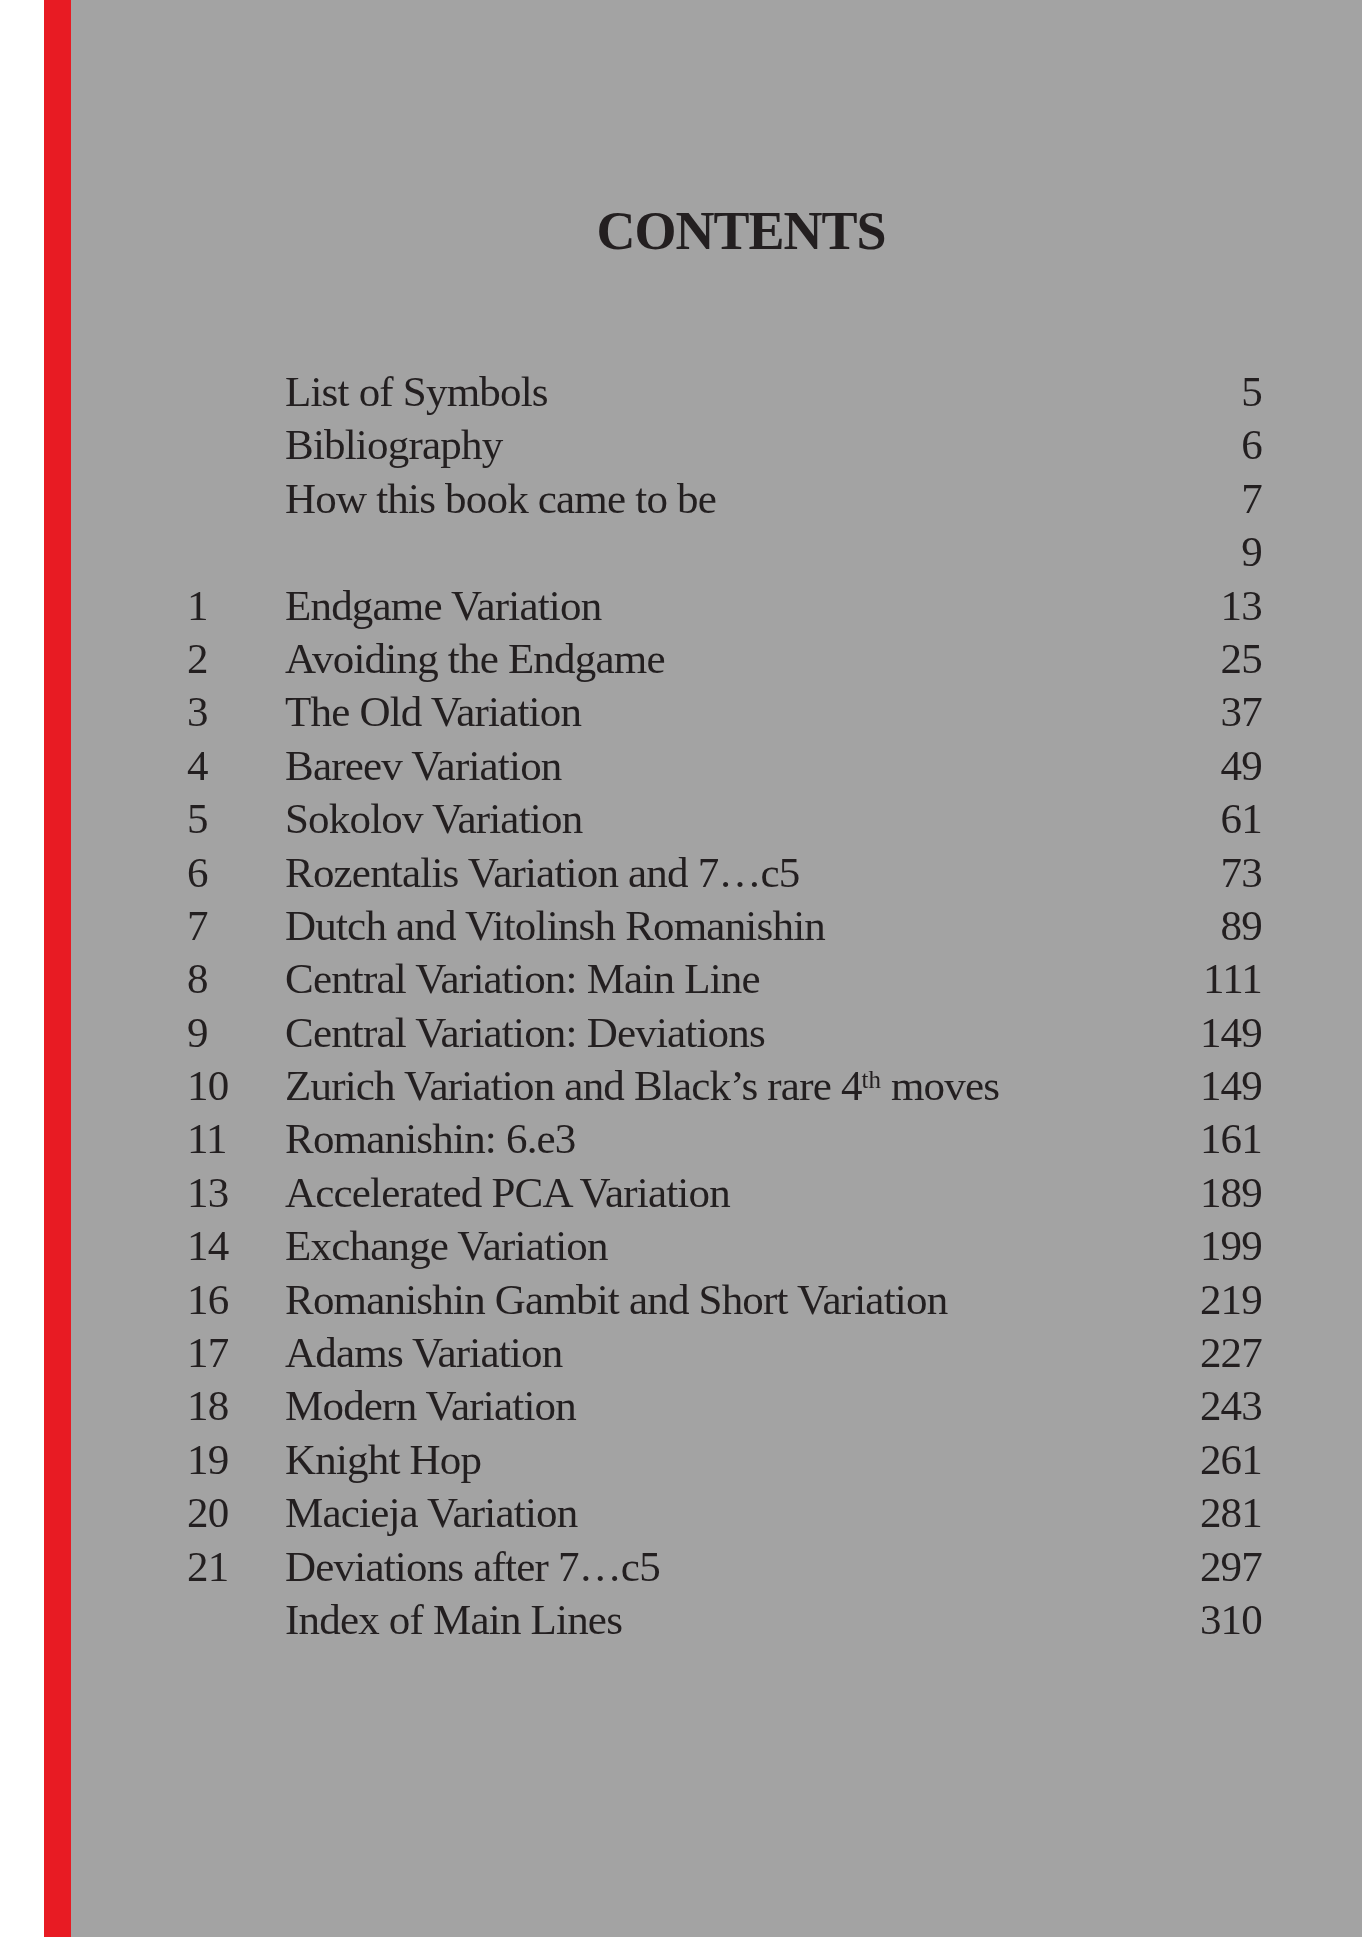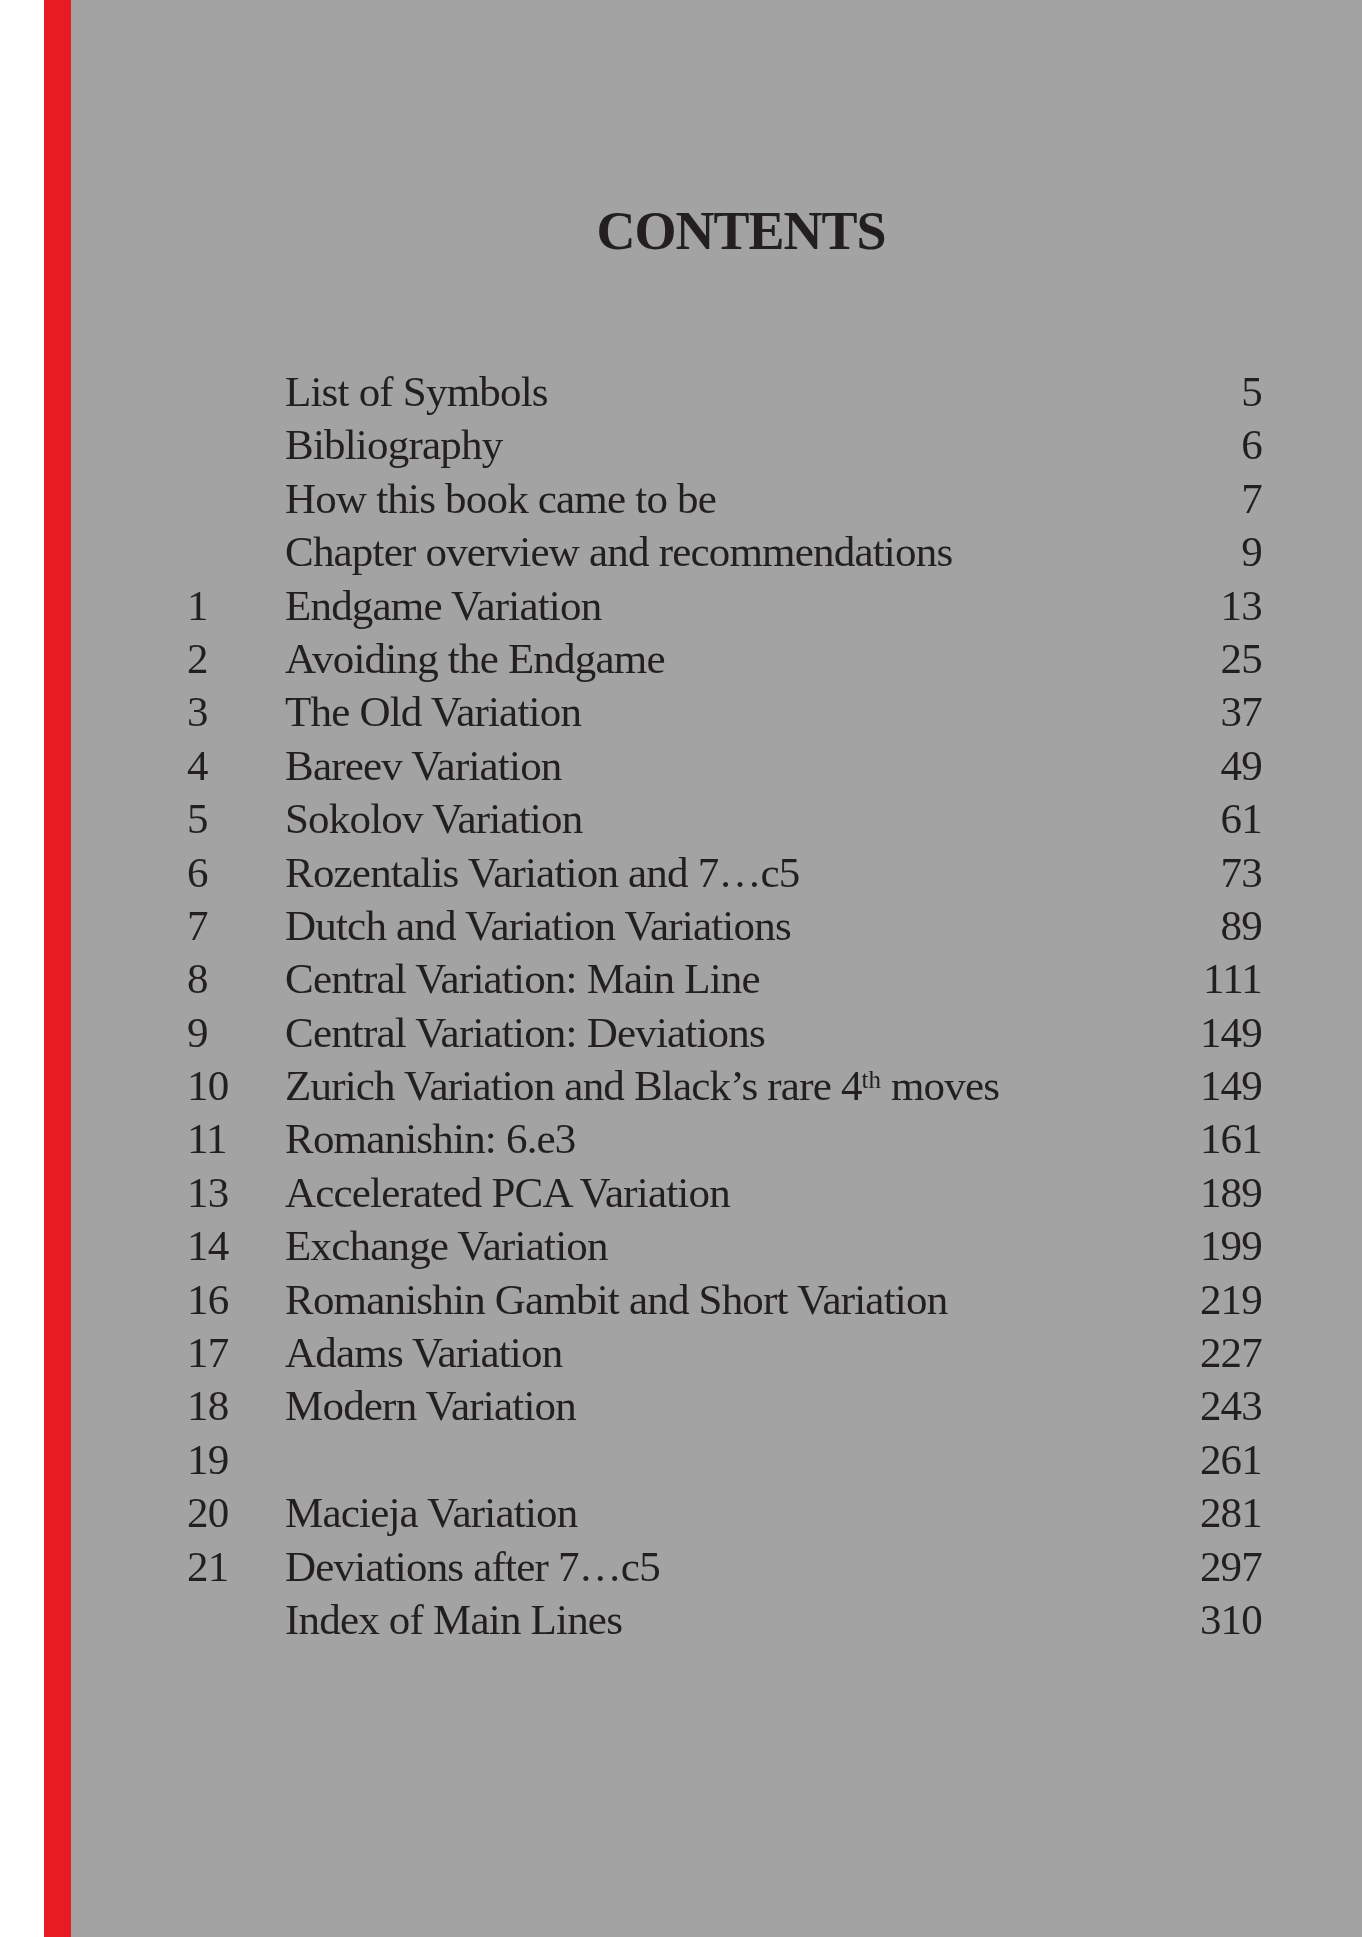--- a/index.html
+++ b/index.html
@@ -96,21 +96,20 @@
         <span class="t">Bibliography</span>
         <span class="p">6</span>
       </div>
       <div class="row">
         <span class="num"></span>
         <span class="t">How this book came to be</span>
         <span class="p">7</span>
       </div>
       <div class="row">
         <span class="num"></span>
-        <span class="t">Chapter overview and recommendations</span>
         <span class="p">9</span>
       </div>
       <div class="row">
         <span class="num">1</span>
         <span class="t">Endgame Variation</span>
         <span class="p">13</span>
       </div>
       <div class="row">
         <span class="num">2</span>
         <span class="t">Avoiding the Endgame</span>
@@ -131,21 +130,21 @@
         <span class="t">Sokolov Variation</span>
         <span class="p">61</span>
       </div>
       <div class="row">
         <span class="num">6</span>
         <span class="t">Rozentalis Variation and 7…c5</span>
         <span class="p">73</span>
       </div>
       <div class="row">
         <span class="num">7</span>
-        <span class="t">Dutch and Variation Variations</span>
+        <span class="t">Dutch and Vitolinsh Romanishin</span>
         <span class="p">89</span>
       </div>
       <div class="row">
         <span class="num">8</span>
         <span class="t">Central Variation: Main Line</span>
         <span class="p">111</span>
       </div>
       <div class="row">
         <span class="num">9</span>
         <span class="t">Central Variation: Deviations</span>
@@ -181,20 +180,21 @@
         <span class="t">Adams Variation</span>
         <span class="p">227</span>
       </div>
       <div class="row">
         <span class="num">18</span>
         <span class="t">Modern Variation</span>
         <span class="p">243</span>
       </div>
       <div class="row">
         <span class="num">19</span>
+        <span class="t">Knight Hop</span>
         <span class="p">261</span>
       </div>
       <div class="row">
         <span class="num">20</span>
         <span class="t">Macieja Variation</span>
         <span class="p">281</span>
       </div>
       <div class="row">
         <span class="num">21</span>
         <span class="t">Deviations after 7…c5</span>

